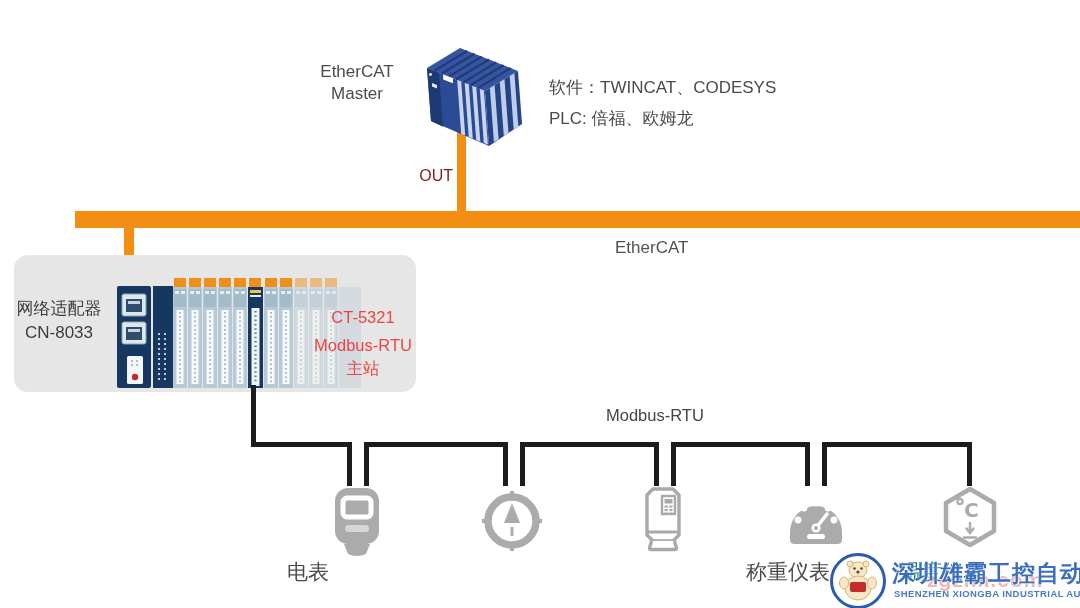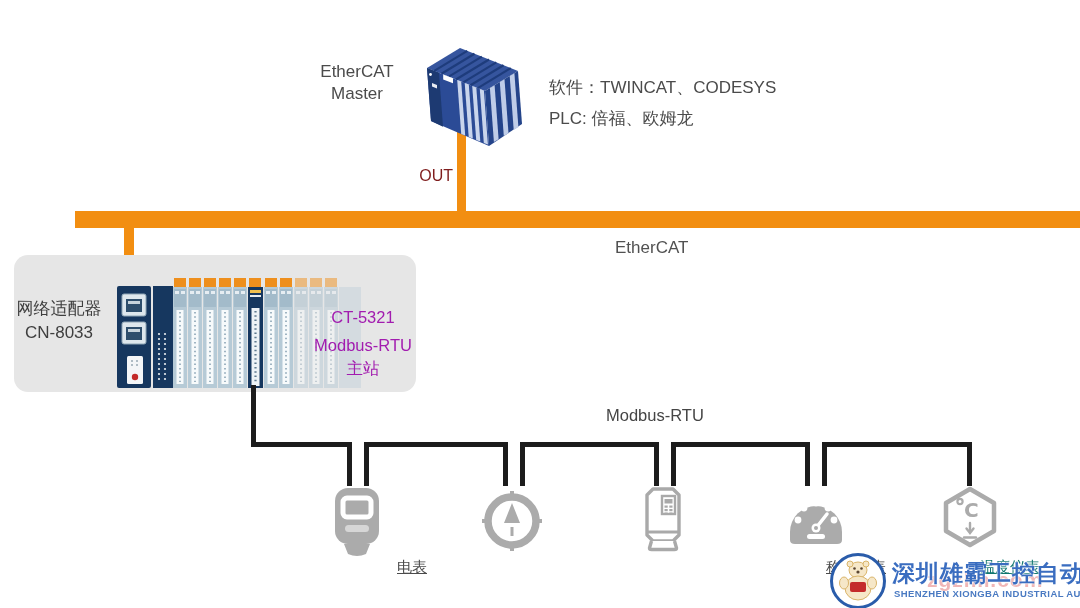--- a/index.html
+++ b/index.html
@@ -15,27 +15,27 @@
   
   .orange{background:#F28E11;}
   #drop-plc{left:457px;top:115px;width:9px;height:97px;}
   #bus-bar{left:75px;top:211px;width:1005px;height:17px;}
   #drop-adapter{left:124px;top:228px;width:10px;height:60px;}
   #ethercat-label{left:615px;top:238px;font-size:17px;color:#515151;}
   
   #panel{left:14px;top:255px;width:402px;height:137px;border-radius:14px;background:#E6E6E6;}
   #adapter-svg{left:115px;top:274px;}
   #adapter-label{left:14px;top:297px;width:90px;text-align:center;font-size:17px;line-height:24px;color:#3e3e3e;}
-  #module-label{left:311px;top:306px;width:104px;text-align:center;font-size:16.5px;line-height:23px;color:#a21caf;}
+  #module-label{left:311px;top:306px;width:104px;text-align:center;font-size:16.5px;line-height:23px;color:#ef4444;}
   #module-label .l1{margin-bottom:5px;}
   
   #modbus-label{left:606px;top:406px;font-size:16.5px;color:#454545;}
   #bus-svg{left:245px;top:385px;}
   .device{position:absolute;top:484px;width:70px;height:80px;}
-  .dev-label{position:absolute;top:558px;width:140px;text-align:right;font-size:15px;color:#4b4b4b;text-decoration:underline;}
+  .dev-label{position:absolute;top:558px;width:140px;text-align:left;font-size:21px;color:#4b4b4b;}
   .dev-label.faint{color:#0f766e;}
   
   #wm-overlay{left:927px;top:560px;font-size:21px;font-weight:bold;color:rgba(226,110,110,.5);letter-spacing:1px;margin-top:8px;}
   #wm-logo{left:830px;top:553px;width:56px;height:56px;border-radius:50%;background:#fff;
            border:3px solid #2a5caa;box-sizing:border-box;overflow:hidden;}
   #wm-title{left:892px;top:558px;font-size:23px;font-weight:bold;color:#3a6dc0;letter-spacing:1px;
             text-shadow:0 0 2px #fff,0 0 2px #fff;}
   #wm-subtitle{left:894px;top:588px;font-size:9.5px;font-weight:bold;color:#4a7ac2;letter-spacing:.4px;}
   svg text{font-family:"DejaVu Sans","Liberation Sans",sans-serif;}
 </style>

